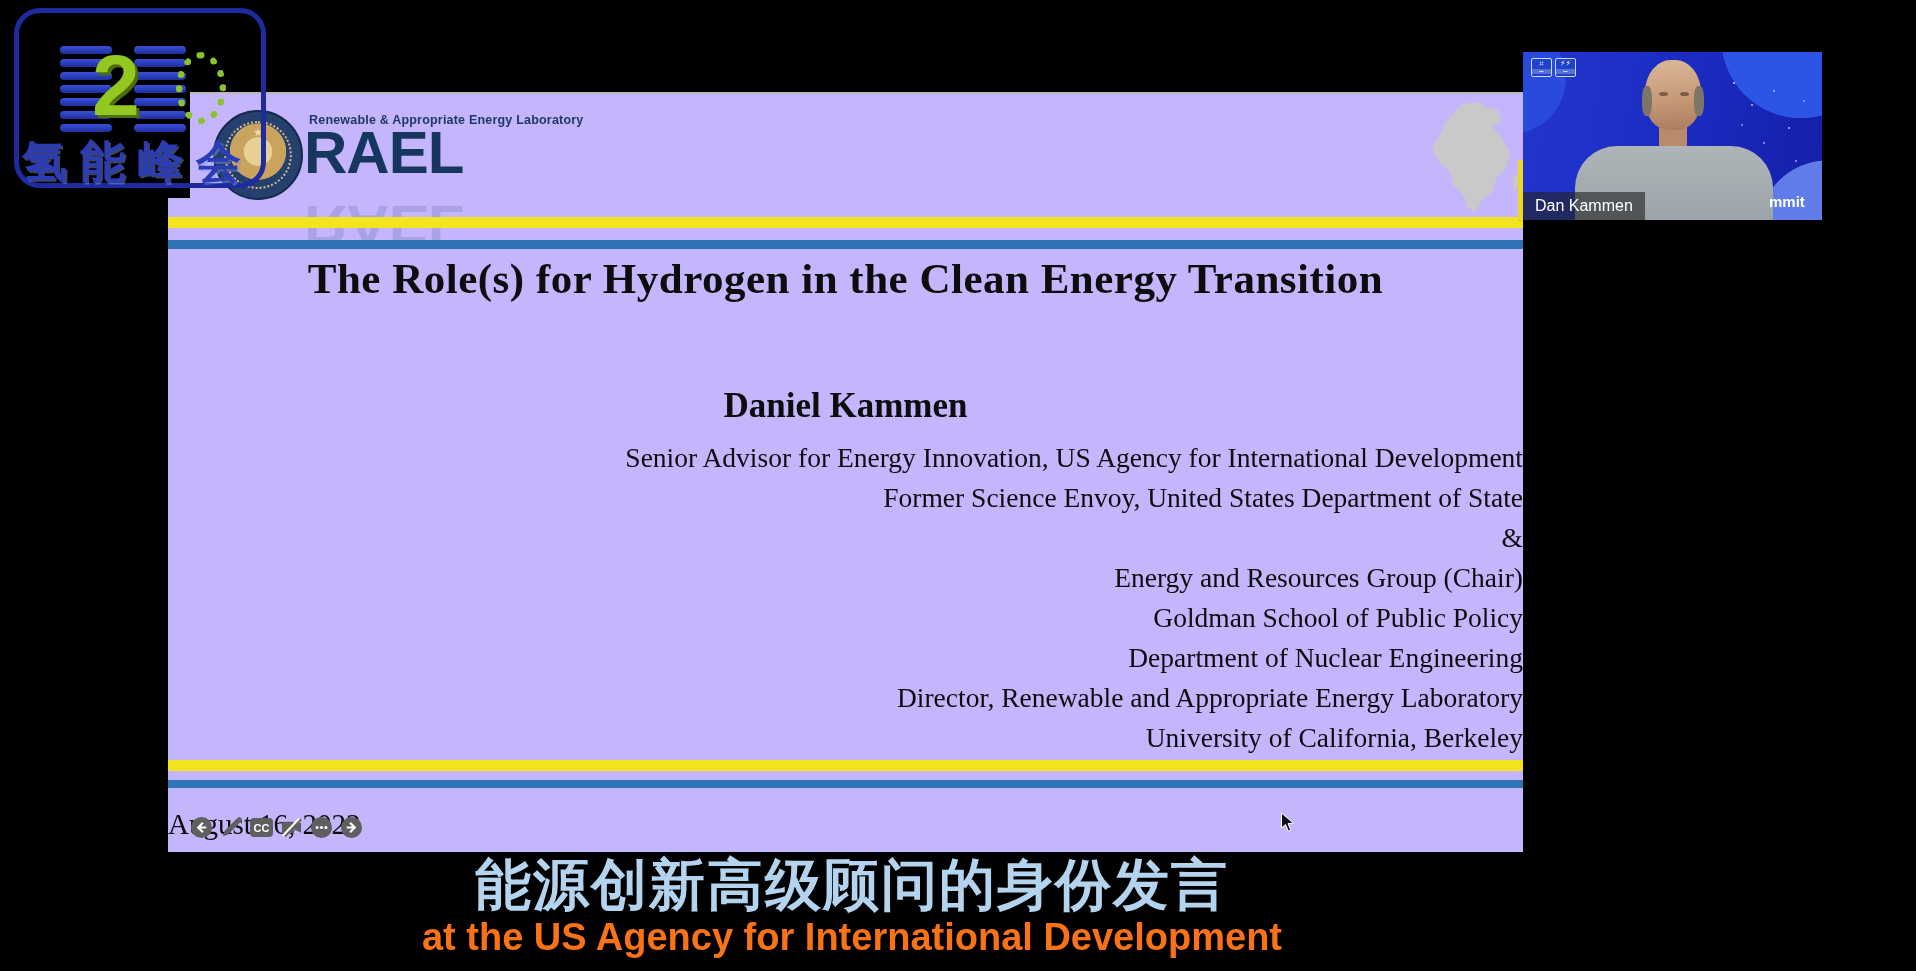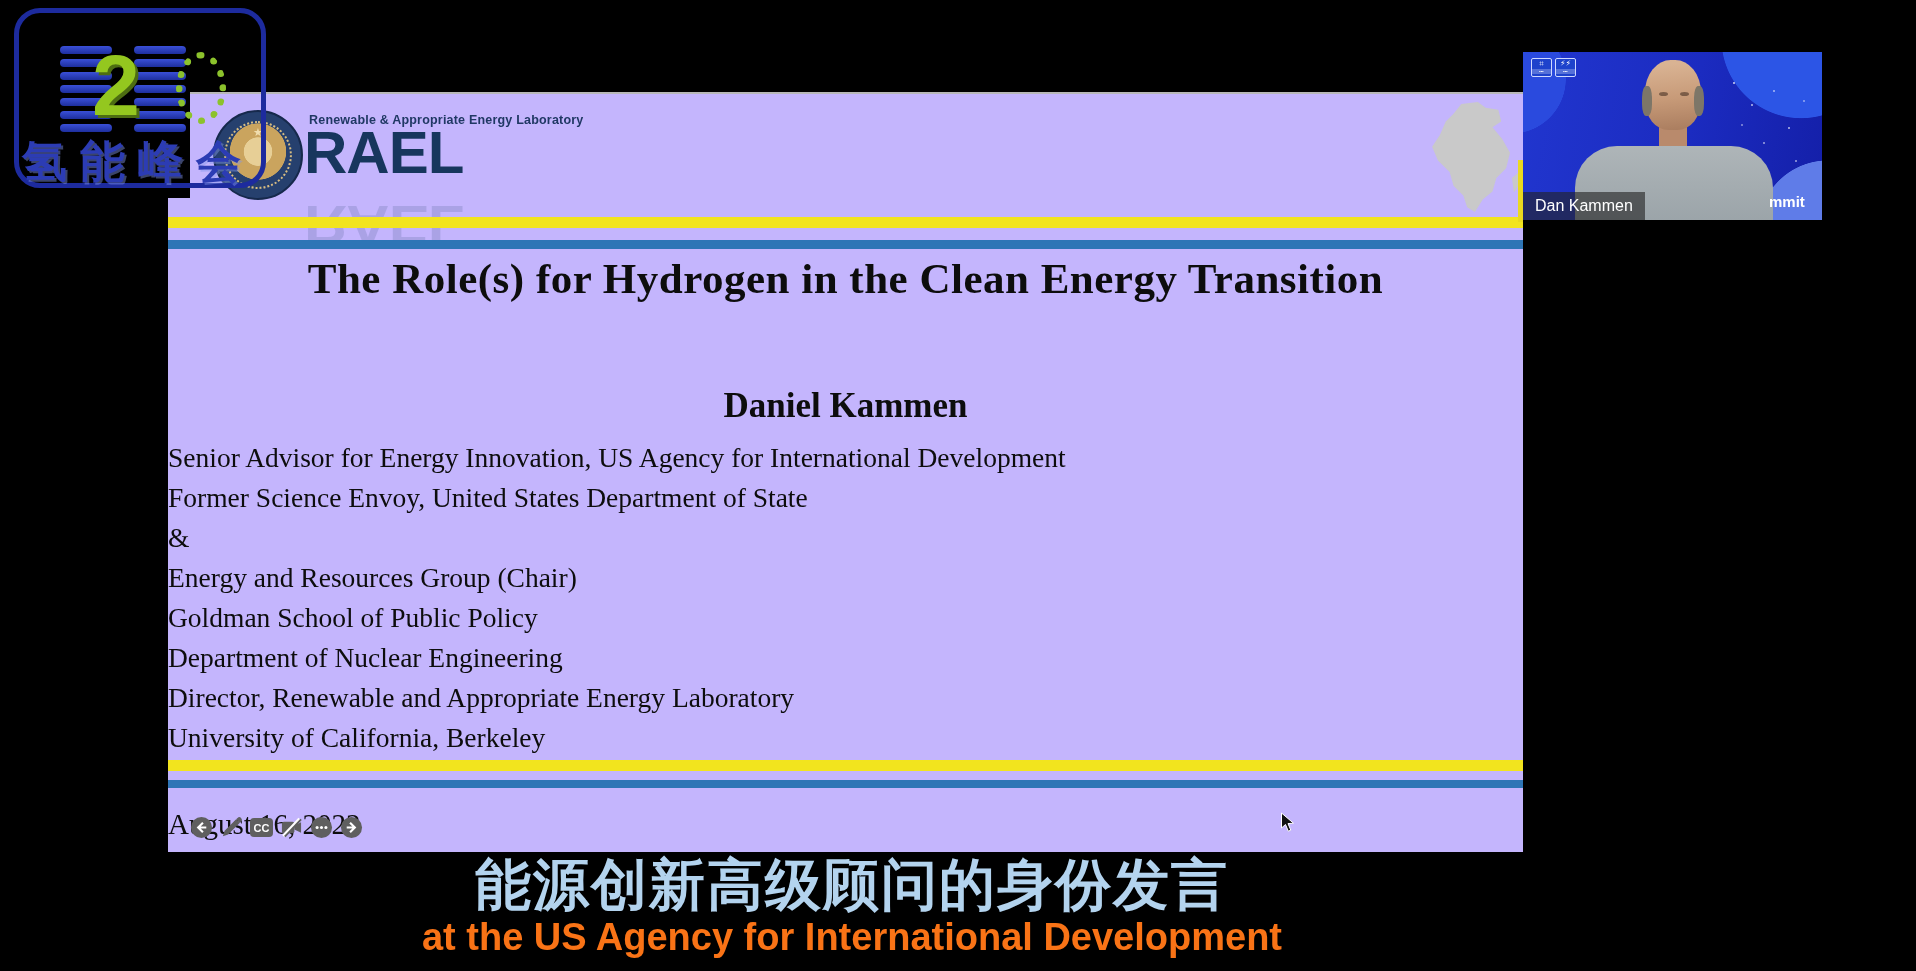--- a/index.html
+++ b/index.html
@@ -41,21 +41,21 @@
   .bar.b-top { top:146px; height:9px;  background:#2e75b6; }
   .bar.y-bot { top:666px; height:11px; background:#f2e41e; }
   .bar.b-bot { top:686px; height:8px;  background:#2e75b6; }
 
   
   .serif { font-family:"Liberation Serif","DejaVu Serif",serif; color:#0d0d0d; }
   .title { position:absolute; top:160px; left:0; width:100%; text-align:center;
            font-size:43px; font-weight:700; letter-spacing:.5px; }
   .speaker { position:absolute; top:292px; left:0; width:100%; text-align:center;
            font-size:35px; font-weight:700; }
-  .creds { position:absolute; top:344px; left:0; width:100%; text-align:left;
+  .creds { position:absolute; top:344px; left:0; width:100%; text-align:right;
            font-size:27.5px; line-height:40px; }
   .date { position:absolute; top:714px; left:0; width:100%; text-align:left;
            font-size:29px; }
 
   
   .toolbar { position:absolute; left:22px; top:722px; display:flex; gap:7px; align-items:center; }
   .tb { width:23px; height:23px; border:none; background:none; padding:0; cursor:pointer;
         display:flex; align-items:center; justify-content:center; }
   .cc-badge { width:25px; height:19px; background:#5f5f5f; border-radius:4px; color:#fff;
         font-size:11px; font-weight:700; display:flex; align-items:center; justify-content:center; }

